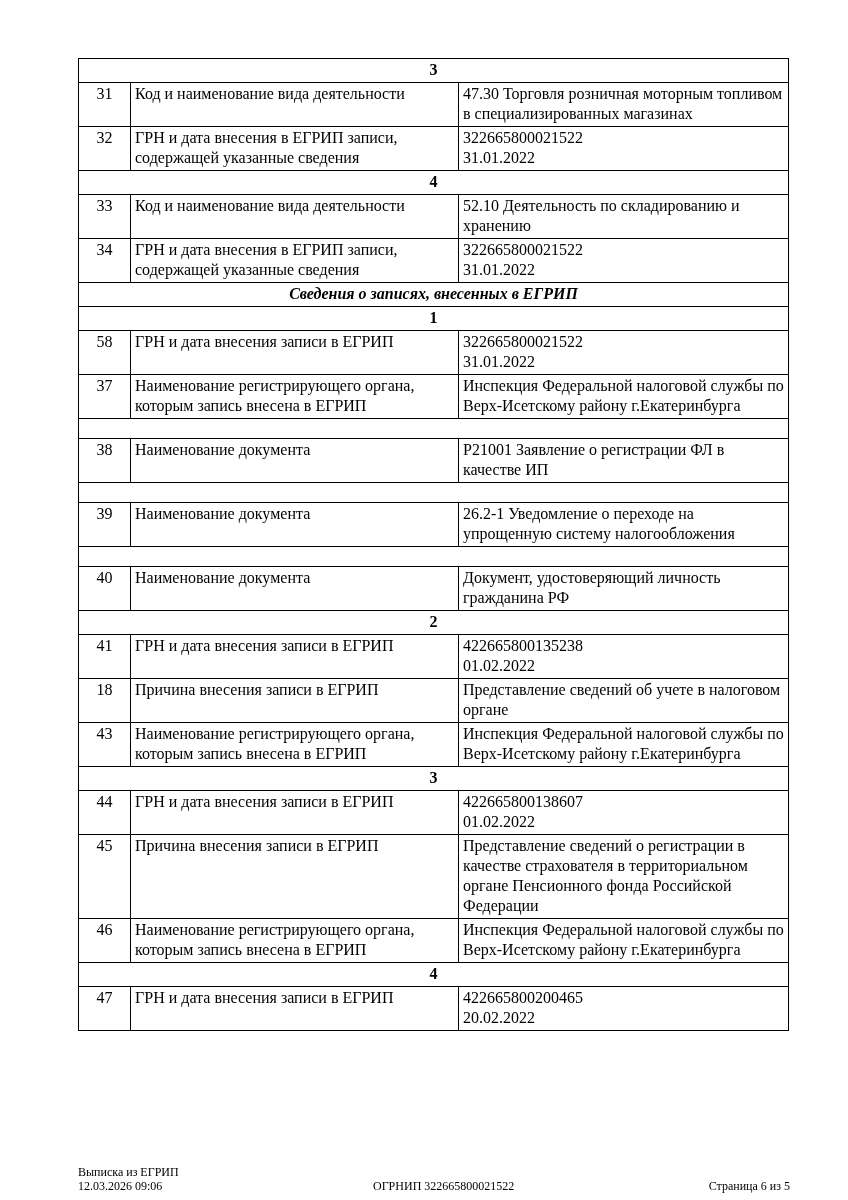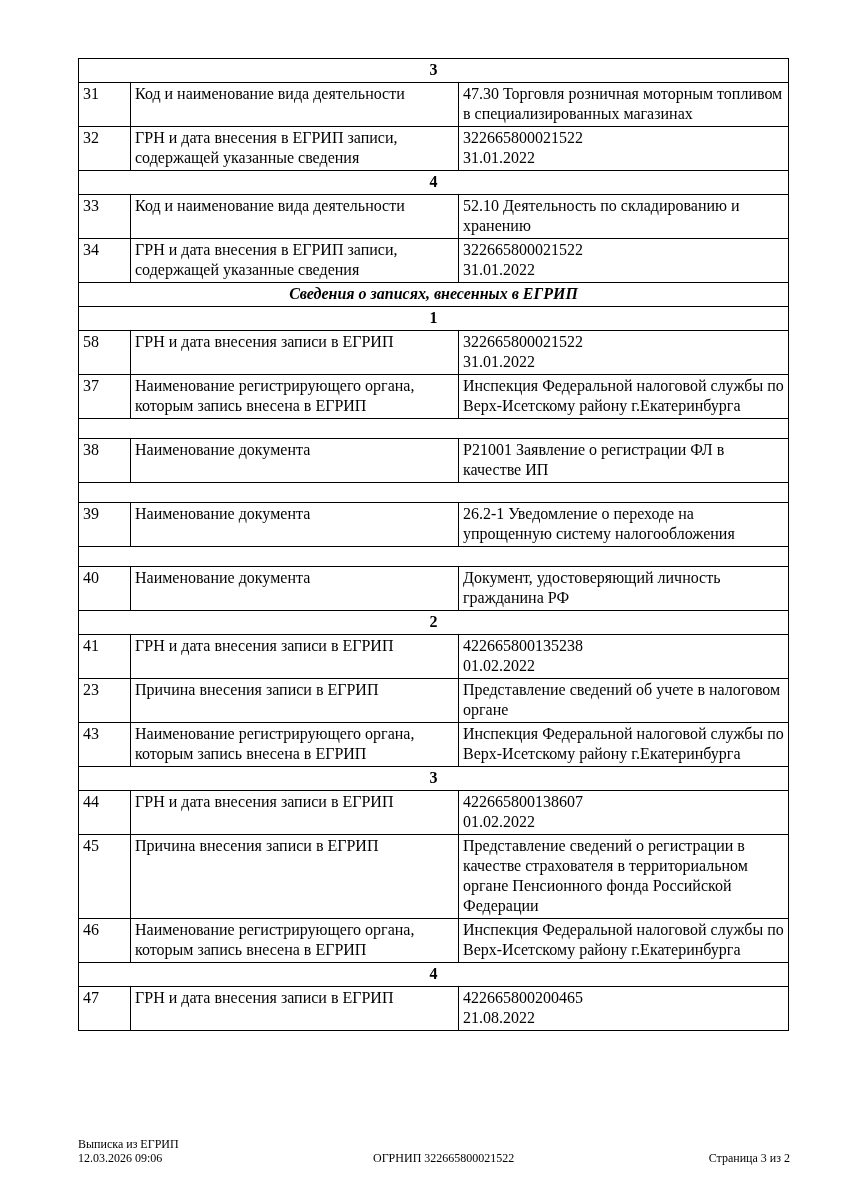--- a/index.html
+++ b/index.html
@@ -30,21 +30,21 @@
 
   table.egrip-table td {
     border: 1.5px solid #000000;
     vertical-align: top;
     font-size: 16px;
     line-height: 20px;
     padding: 1px 4px 2px 4px;
     overflow: hidden;
   }
   td.num-cell {
-    text-align: left;
+    text-align: center;
     padding-left: 1px;
     padding-right: 1px;
   }
   td.value-cell {
     white-space: pre-line;
   }
   td.group-cell {
     text-align: center;
     font-weight: bold;
     height: 19px;
@@ -63,21 +63,21 @@
     position: absolute;
     top: 1137px;
     left: 78px;
     width: 712px;
     display: flex;
     align-items: flex-end;
     justify-content: space-between;
     font-size: 12px;
     line-height: 14px;
   }
-  .footer-left   { text-align: left; }
+  .footer-left   { text-align: left; margin-top: 28px; }
   .footer-center { text-align: center; }
   .footer-right  { text-align: right; }
 </style>
 </head>
 <body>
 
 <div class="page">
 
   <table class="egrip-table">
     <colgroup>
@@ -158,21 +158,21 @@
         <tr>
           <td colspan="3" class="group-cell">2</td>
         </tr>
         <tr>
           <td class="num-cell">41</td>
           <td class="label-cell">ГРН и дата внесения записи в ЕГРИП</td>
           <td class="value-cell">422665800135238
 01.02.2022</td>
         </tr>
         <tr>
-          <td class="num-cell">23</td>
+          <td class="num-cell">18</td>
           <td class="label-cell">Причина внесения записи в ЕГРИП</td>
           <td class="value-cell">Представление сведений об учете в налоговом органе</td>
         </tr>
         <tr>
           <td class="num-cell">43</td>
           <td class="label-cell">Наименование регистрирующего органа, которым запись внесена в ЕГРИП</td>
           <td class="value-cell">Инспекция Федеральной налоговой службы по Верх-Исетскому району г.Екатеринбурга</td>
         </tr>
         <tr>
           <td colspan="3" class="group-cell">3</td>
@@ -193,27 +193,27 @@
           <td class="label-cell">Наименование регистрирующего органа, которым запись внесена в ЕГРИП</td>
           <td class="value-cell">Инспекция Федеральной налоговой службы по Верх-Исетскому району г.Екатеринбурга</td>
         </tr>
         <tr>
           <td colspan="3" class="group-cell">4</td>
         </tr>
         <tr>
           <td class="num-cell">47</td>
           <td class="label-cell">ГРН и дата внесения записи в ЕГРИП</td>
           <td class="value-cell">422665800200465
-21.08.2022</td>
+20.02.2022</td>
         </tr>
       </tbody>
   </table>
 
   <div class="footer">
     <div class="footer-left">
       <div>Выписка из ЕГРИП</div>
       <div>12.03.2026 09:06</div>
     </div>
     <div class="footer-center">ОГРНИП 322665800021522</div>
-    <div class="footer-right">Страница 3 из 2</div>
+    <div class="footer-right">Страница 6 из 5</div>
   </div>
 
 </div>
 
 </body></html>

